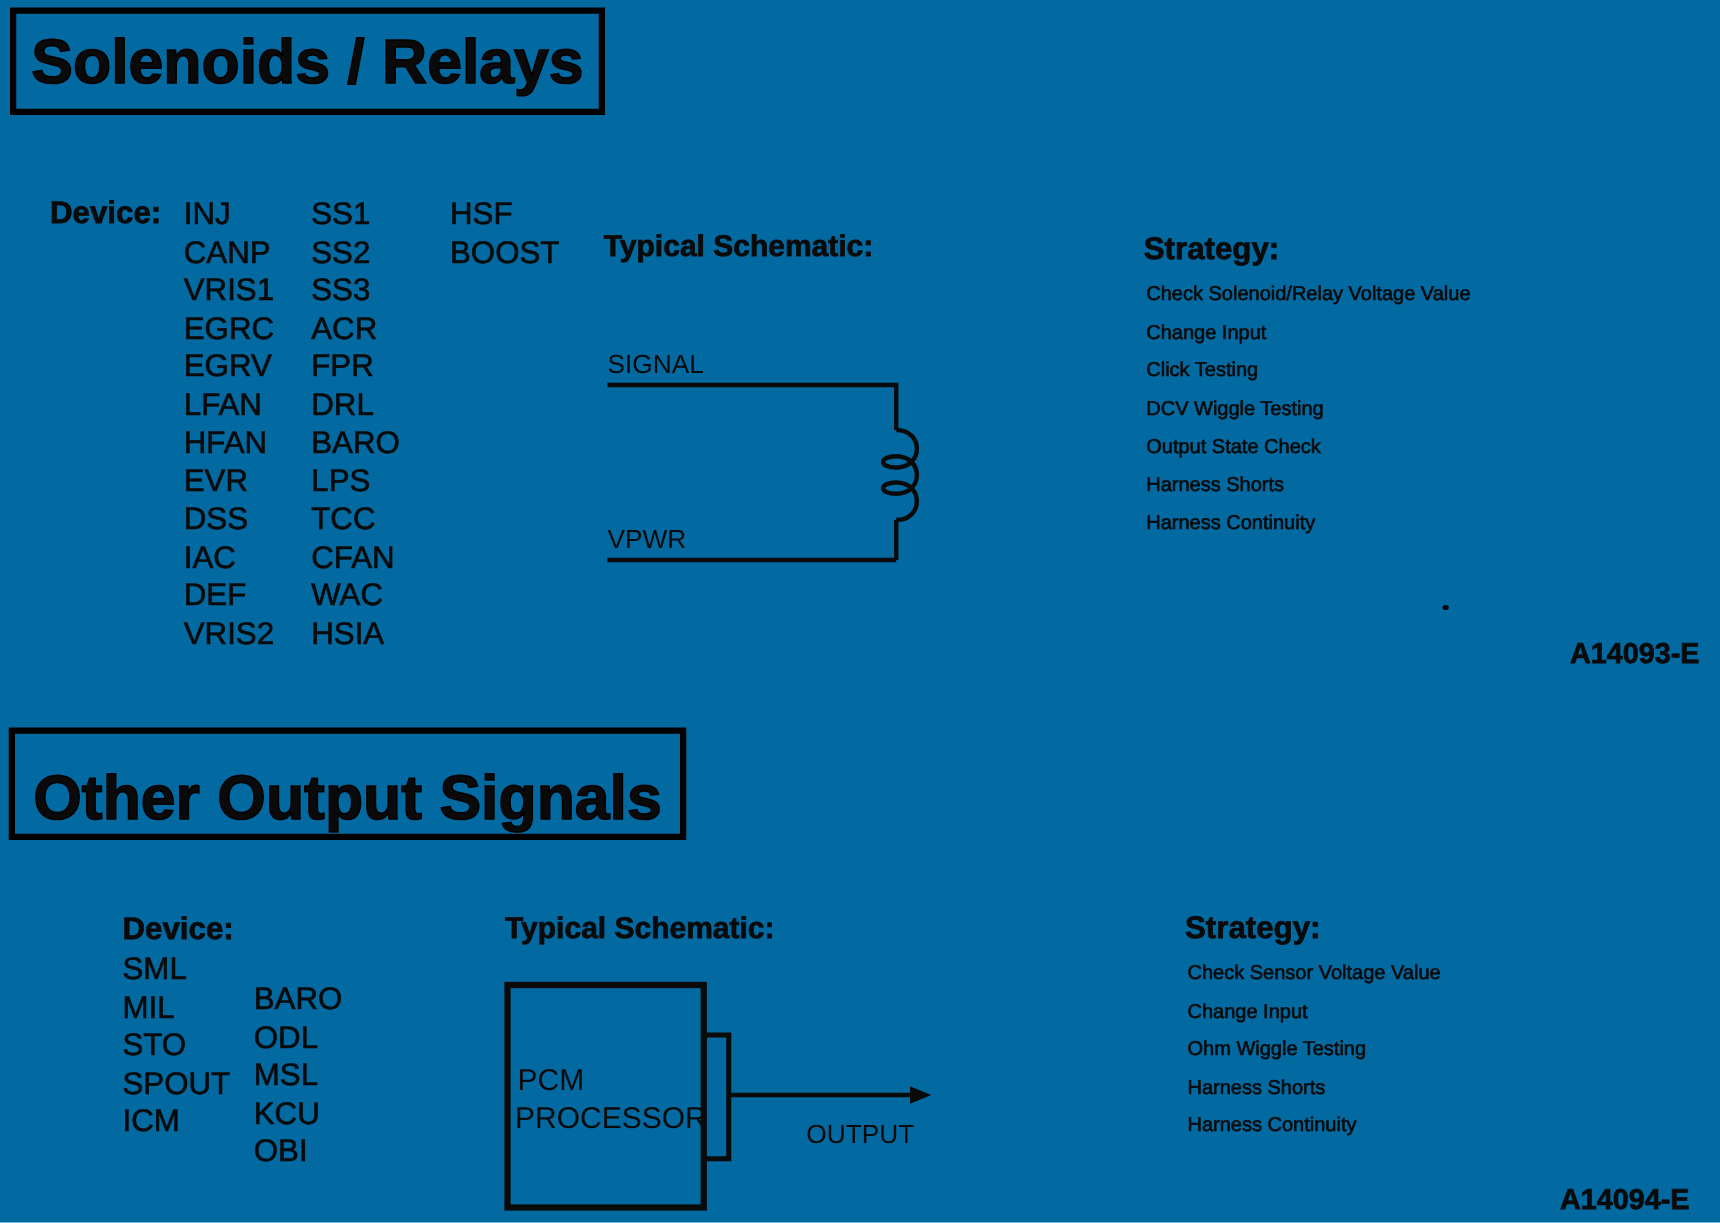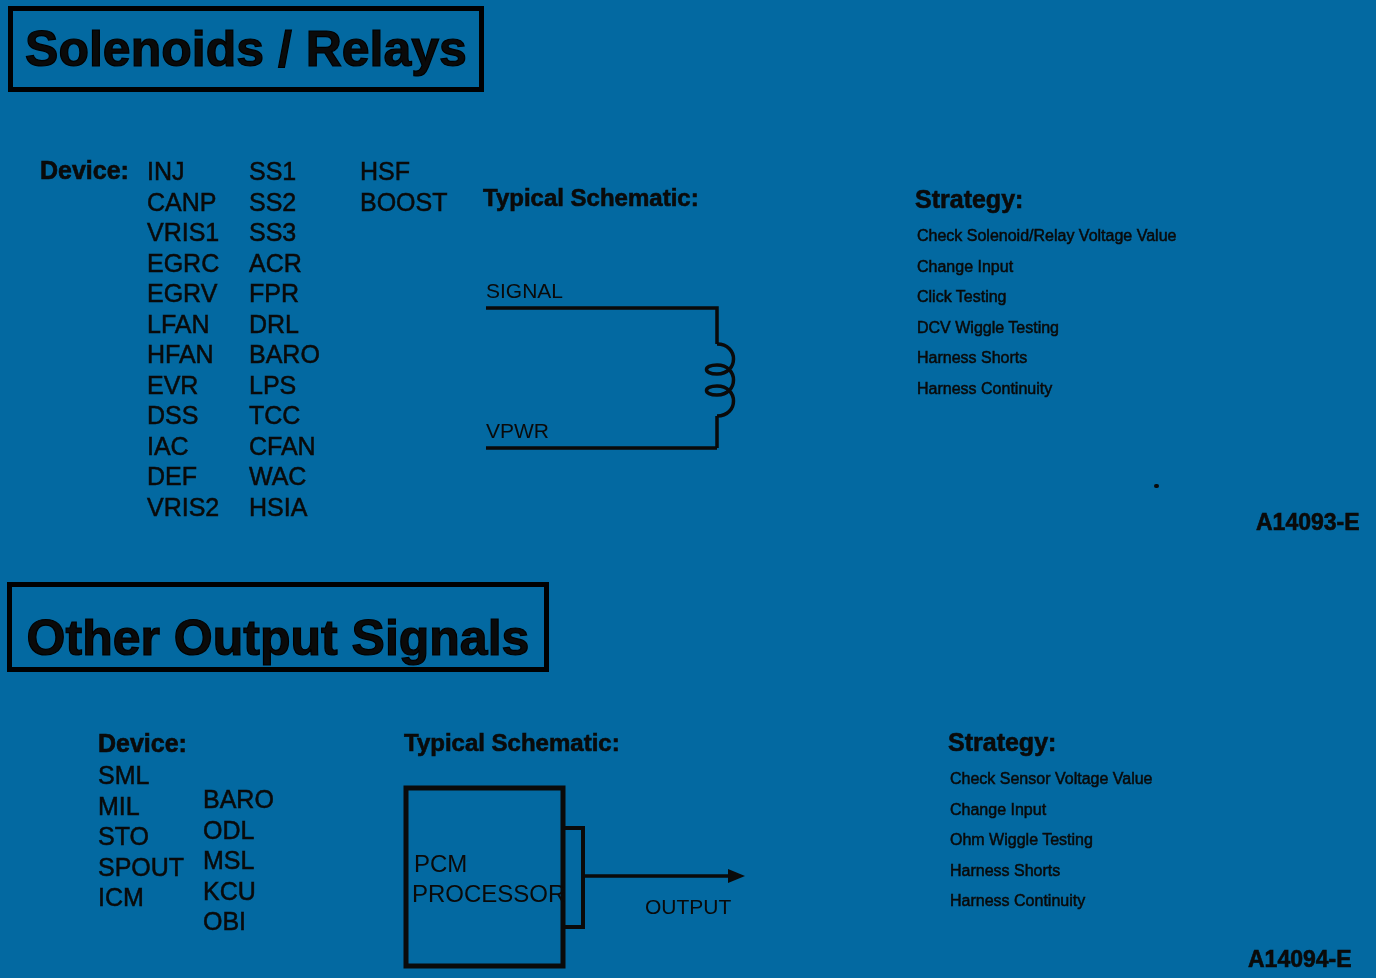--- a/index.html
+++ b/index.html
@@ -84,20 +84,21 @@
     <path d="M 237 148 V 180 M 6 180 H 237" fill="none" stroke="#0a0a0a" stroke-width="3.5"></path>
     <text class="schem-label" x="6" y="170">VPWR</text>
   </svg>
 
   <div class="abs h-bold" style="left:915px;top:185px;">Strategy:</div>
   <div class="abs strategy-list scanb" style="left:917px;top:221px;">
       <div class="list-line">Check Solenoid/Relay Voltage Value</div>
       <div class="list-line">Change Input</div>
       <div class="list-line">Click Testing</div>
       <div class="list-line">DCV Wiggle Testing</div>
+      <div class="list-line">Output State Check</div>
       <div class="list-line">Harness Shorts</div>
       <div class="list-line">Harness Continuity</div>
     </div>
 
   <div class="abs dot" style="left:1154px;top:484px;"></div>
 
   <div class="abs fig-id" style="left:1256px;top:509px;">A14093-E</div>
 
   <div class="abs title-box title-box-2">
     <span>Other Output Signals</span>

